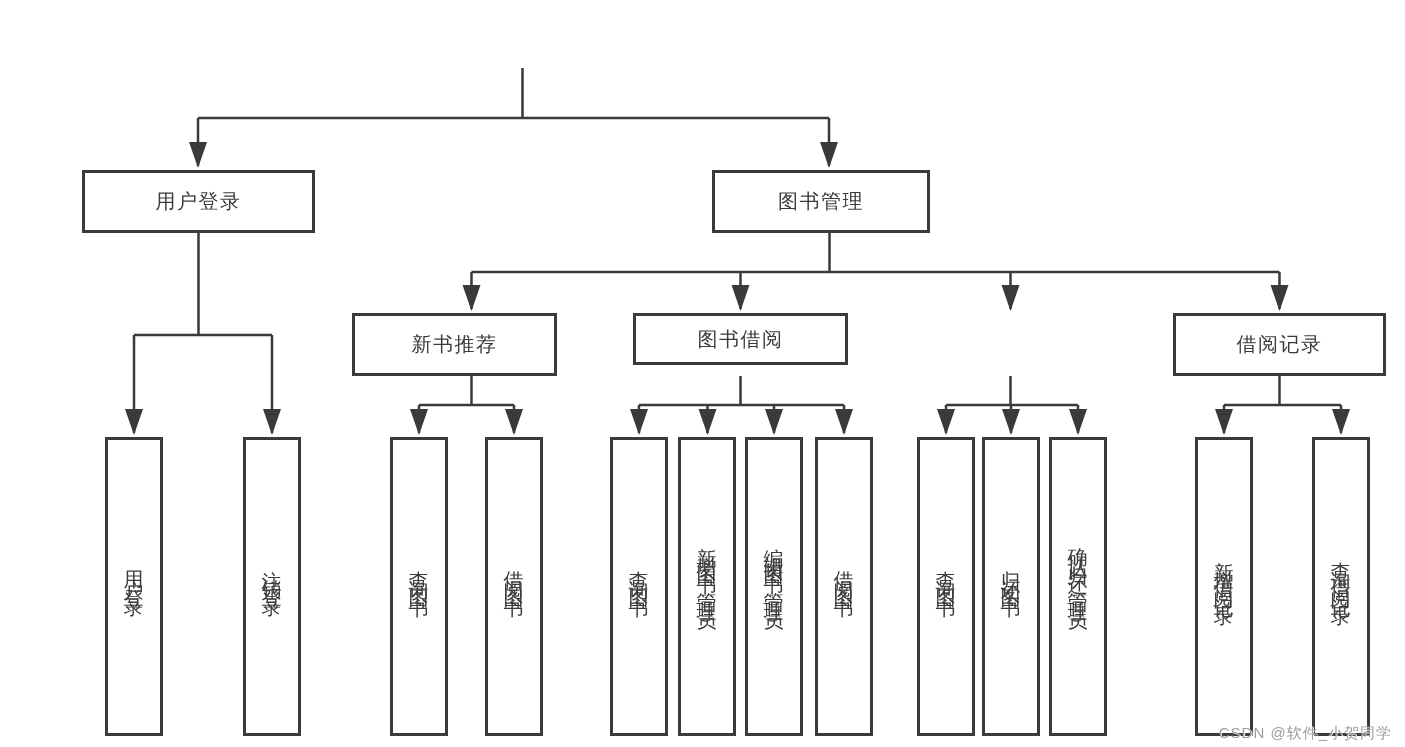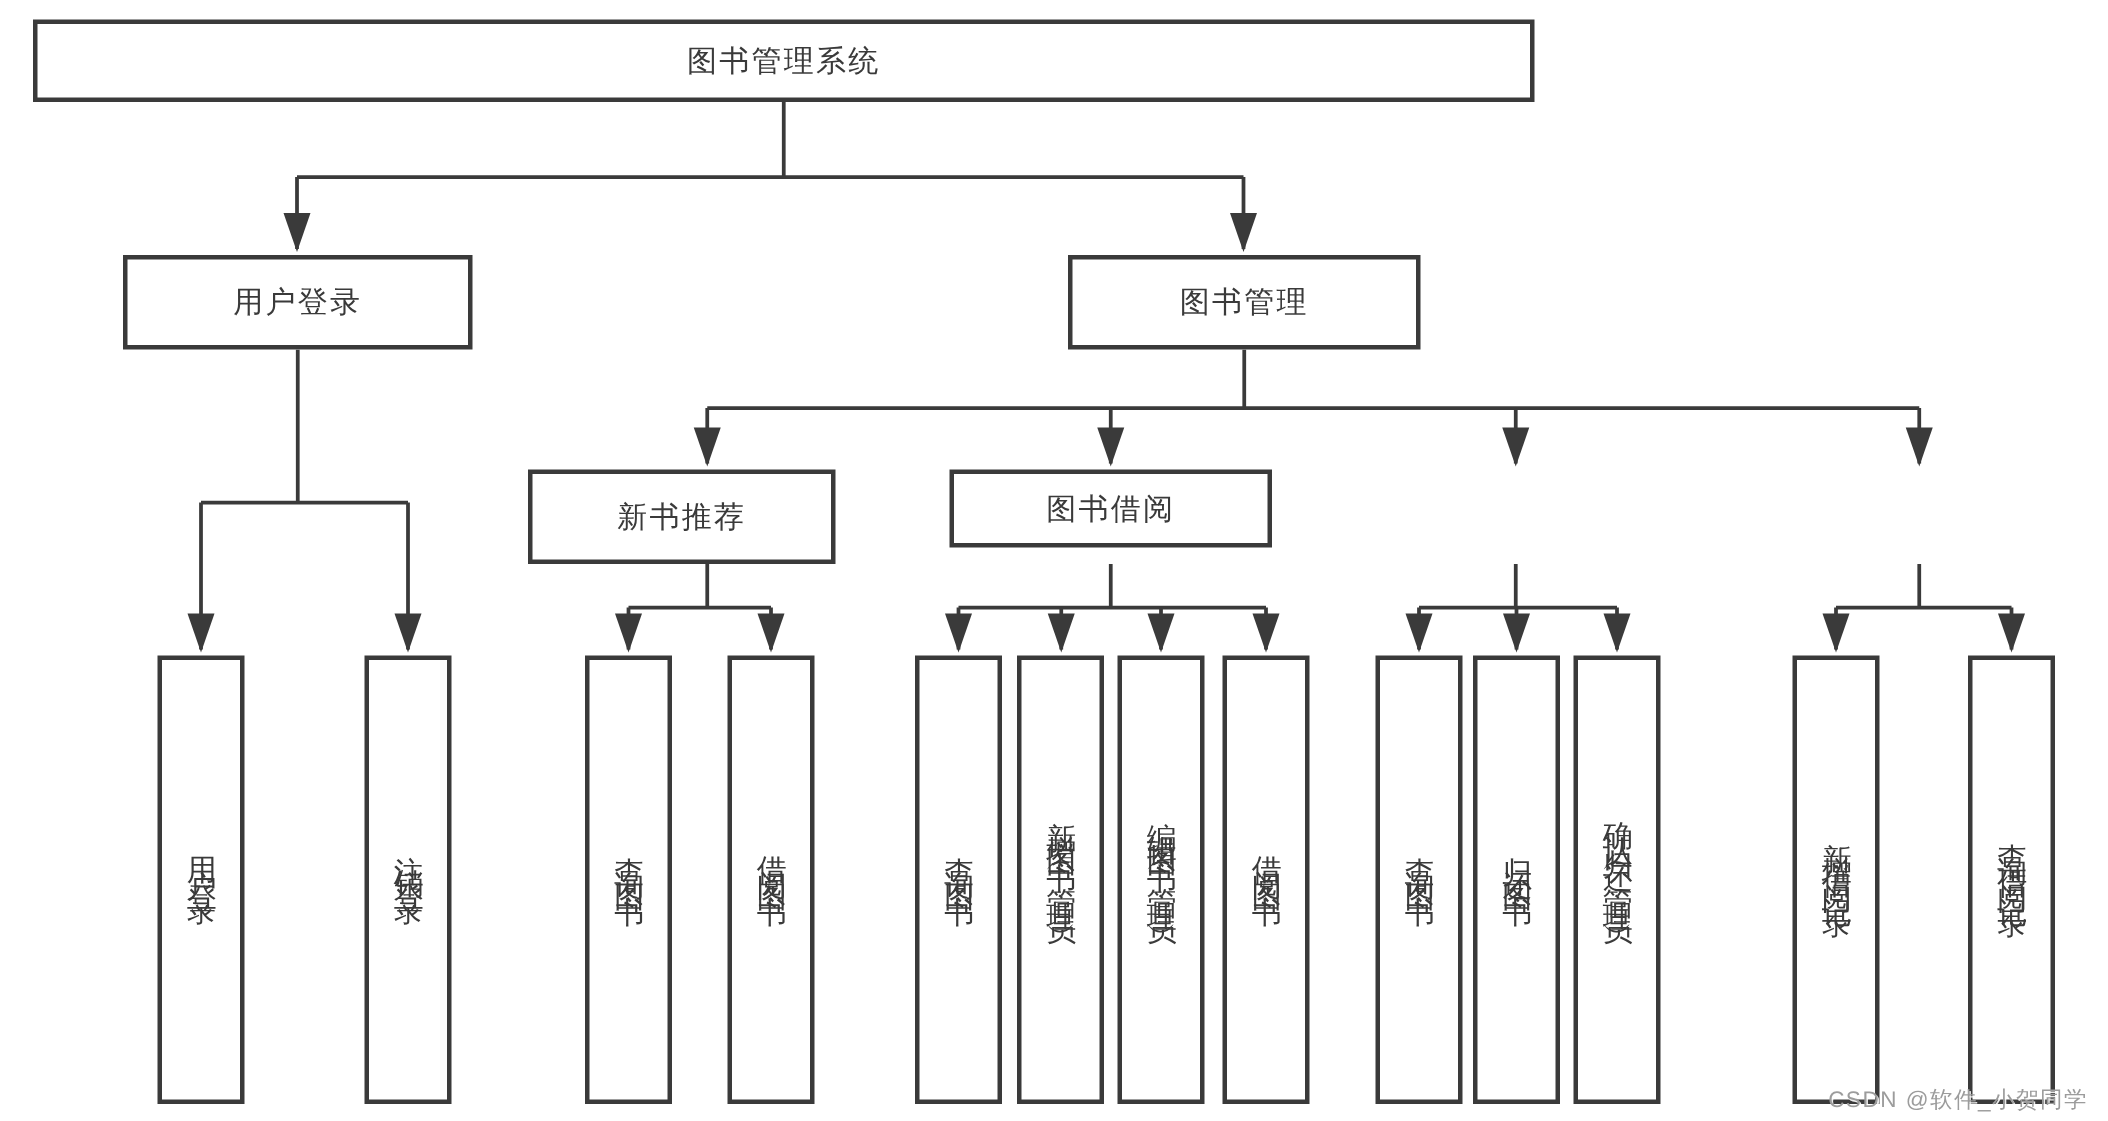--- a/index.html
+++ b/index.html
@@ -51,36 +51,36 @@
       <polygon points="765,409 783,409 774,435"></polygon>
       <polygon points="835,409 853,409 844,435"></polygon>
       <polygon points="937,409 955,409 946,435"></polygon>
       <polygon points="1002,409 1020,409 1011,435"></polygon>
       <polygon points="1069,409 1087,409 1078,435"></polygon>
       <polygon points="1215,409 1233,409 1224,435"></polygon>
       <polygon points="1332,409 1350,409 1341,435"></polygon>
     </g>
   </svg>
 
-  <div class="box hbox" style="left:22px;top:13px;width:1001px;height:55px">
-    <span>图书管理系统</span>
-  </div>
 
   <div class="box hbox" style="left:82px;top:170px;width:233px;height:63px">
     <span>用户登录</span>
   </div>
-  <div class="box hbox" style="left:712px;top:170px;width:235px;height:63px">
+  <div class="box hbox" style="left:712px;top:170px;width:218px;height:63px">
     <span>图书管理</span>
   </div>
 
   <div class="box hbox" style="left:352px;top:313px;width:205px;height:63px">
     <span>新书推荐</span>
   </div>
   <div class="box hbox" style="left:633px;top:313px;width:215px;height:52px">
     <span>图书借阅</span>
+  </div>
+  <div class="box hbox" style="left:1173px;top:313px;width:213px;height:63px">
+    <span>借阅记录</span>
   </div>
 
   <div class="box leaf" style="left:105px">
     <span class="v">用户登录</span>
   </div>
   <div class="box leaf" style="left:243px">
     <span class="v">注销登录</span>
   </div>
 
   <div class="box leaf" style="left:390px">

